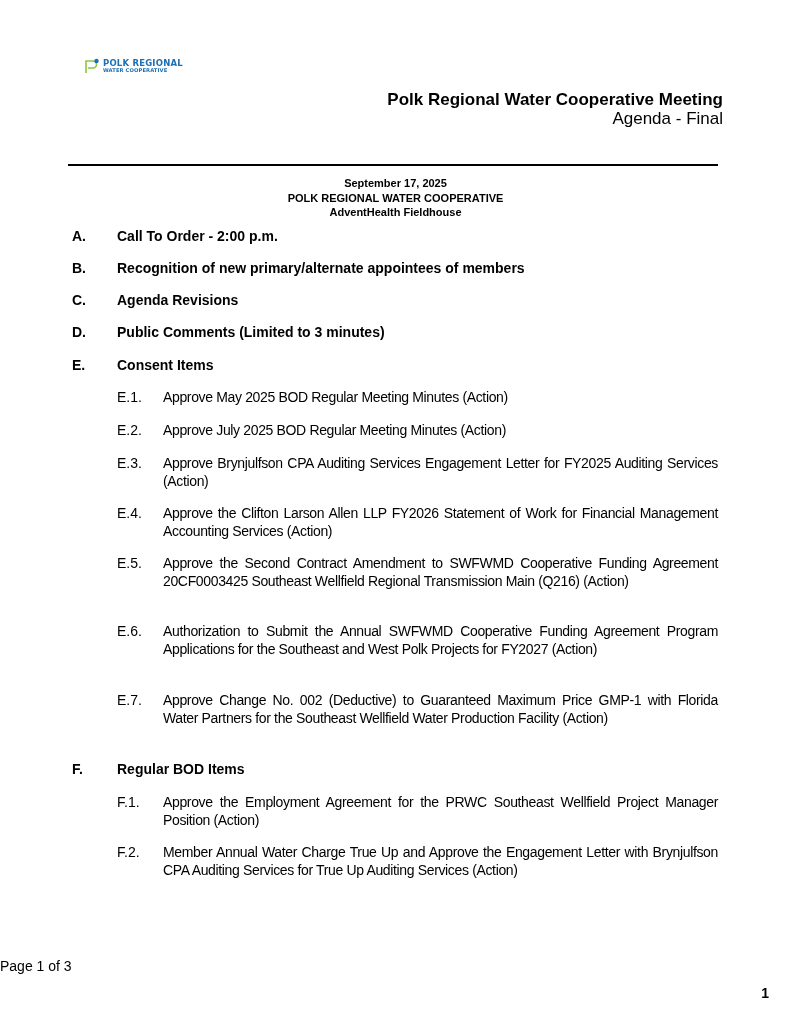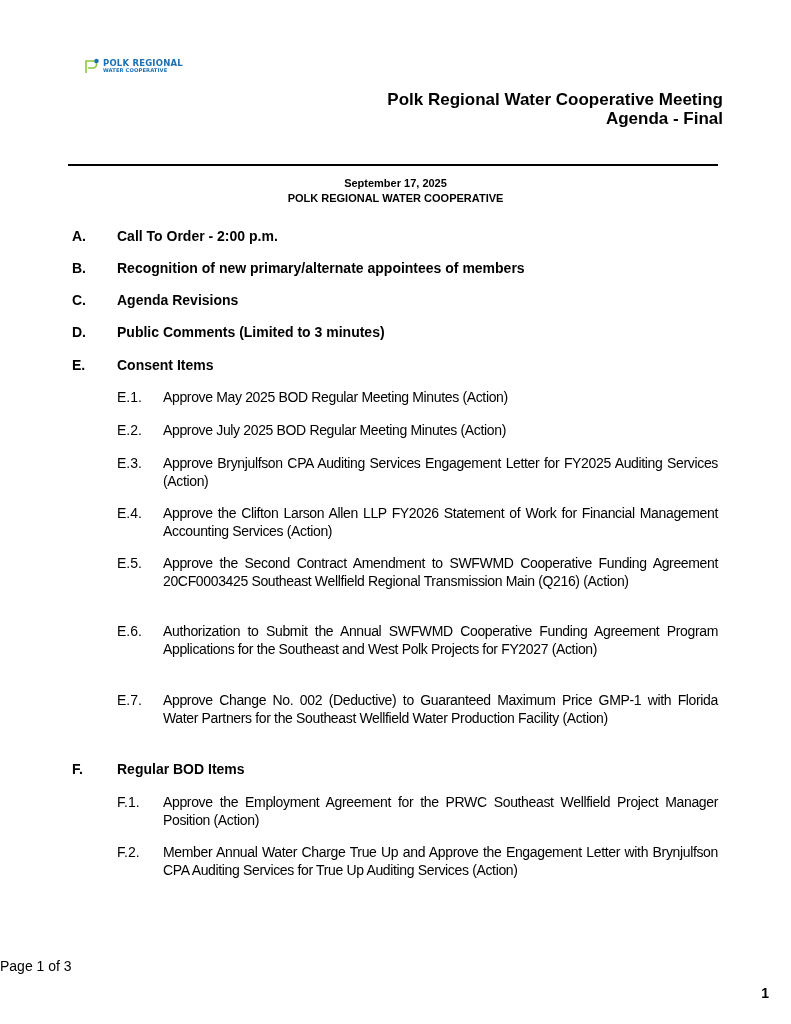--- a/index.html
+++ b/index.html
@@ -4,21 +4,21 @@
 <style>
   html, body { margin: 0; padding: 0; background: #ffffff; }
   body { width: 791px; height: 1024px; position: relative; overflow: hidden;
          font-family: "Liberation Sans", sans-serif; color: #000; }
   .logo { position: absolute; left: 84px; top: 58px; display: flex; align-items: center; }
   .logo svg { width: 16px; height: 16px; }
   .logo-text { margin-left: 3px; line-height: 1; }
   .logo-line1 { font-family: "DejaVu Sans", sans-serif; font-weight: bold; font-size: 8.5px; color: #1a6fb5; letter-spacing: 0.2px; text-align: right; }
   .logo-line2 { font-family: "DejaVu Sans", sans-serif; font-weight: bold; font-size: 5.2px; color: #1a6fb5; letter-spacing: 0.1px; margin-top: 0px; }
   .title { position: absolute; right: 68px; top: 66px; font-size: 17px; font-weight: bold; margin-top: 24px; }
-  .subtitle { position: absolute; right: 68px; top: 109px; font-size: 17px; font-weight: bold; }
+  .subtitle { position: absolute; right: 68px; top: 109px; font-size: 17px; font-weight: normal; }
   .rule { position: absolute; left: 68px; width: 650px; top: 164px; height: 2px; background: #000; }
   .meta { position: absolute; left: 0; width: 791px; top: 176px; text-align: center; font-size: 11px; font-weight: bold; line-height: 14.5px; }
   .section { position: absolute; left: 72px; font-size: 14px; font-weight: bold; }
   .section .letter { position: absolute; left: 0; }
   .section .label { position: absolute; left: 45px; white-space: nowrap; }
   .item { position: absolute; left: 117px; width: 601px; font-size: 14px; font-family: "Liberation Sans Narrow", "Liberation Sans", sans-serif; line-height: 17.5px; }
   .item .num { position: absolute; left: 0; top: 0; }
   .item .text { margin-left: 46px; text-align: justify; text-align-last: left; letter-spacing: -0.35px; }
   .footer { position: absolute; left: 0; width: 791px; top: 958px; text-align: left; font-size: 14px; }
   .pagenum { position: absolute; right: 22px; top: 985px; font-size: 14px; font-weight: bold; }
@@ -37,20 +37,21 @@
   </div>
 </div>
 
 <div class="title">Polk Regional Water Cooperative Meeting</div>
 <div class="subtitle">Agenda - Final</div>
 <div class="rule"></div>
 
 <div class="meta">
   <div>September 17, 2025</div>
   <div>POLK REGIONAL WATER COOPERATIVE</div>
+  <div>AdventHealth Fieldhouse</div>
 </div>
 
 <div class="section" style="top:228px">
   <span class="letter">A.</span>
   <span class="label">Call To Order - 2:00 p.m.</span>
 </div>
 <div class="section" style="top:260px">
   <span class="letter">B.</span>
   <span class="label">Recognition of new primary/alternate appointees of members</span>
 </div>

